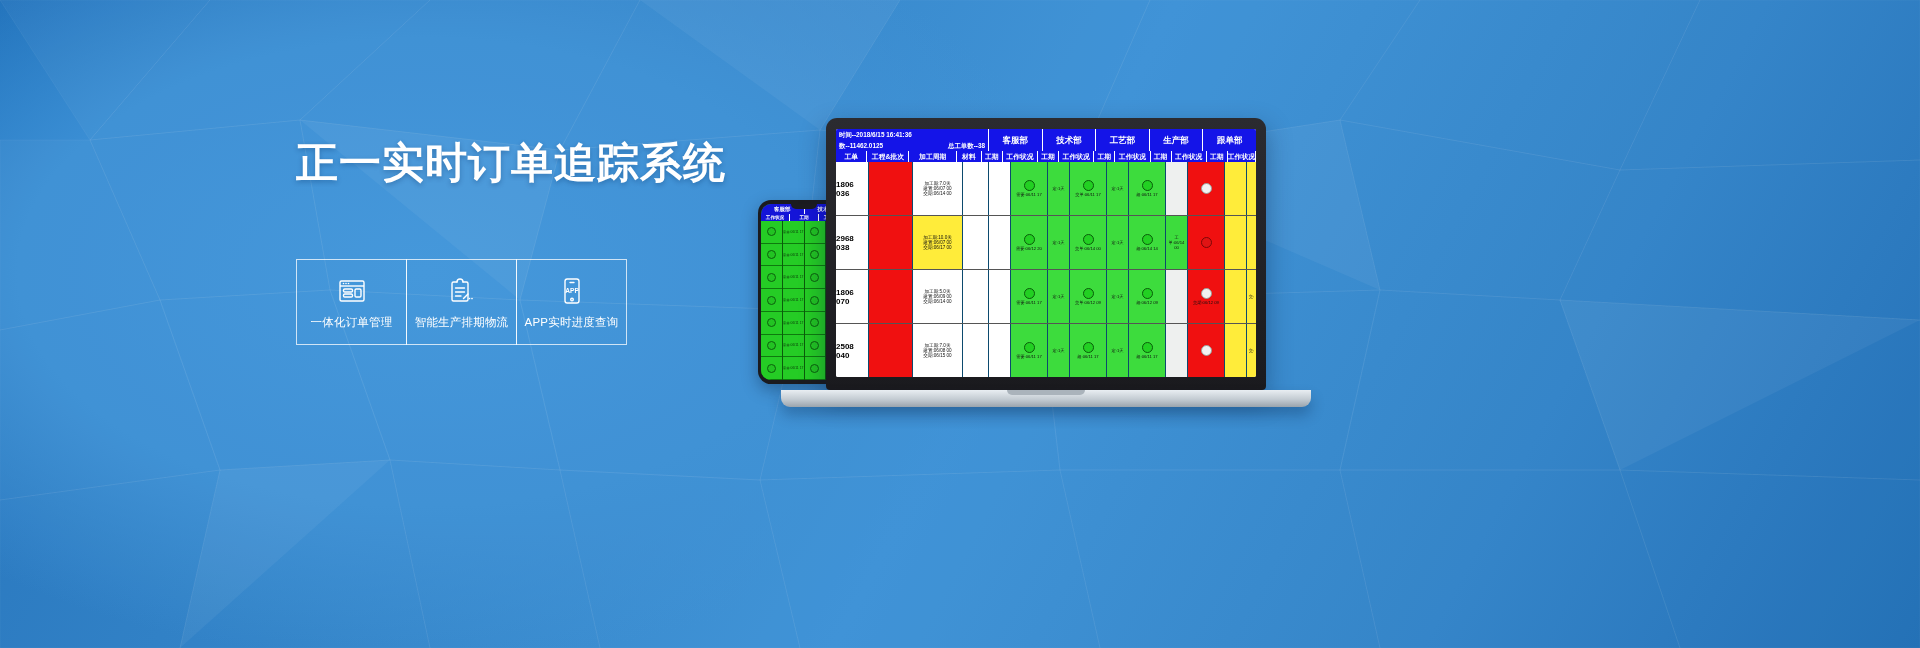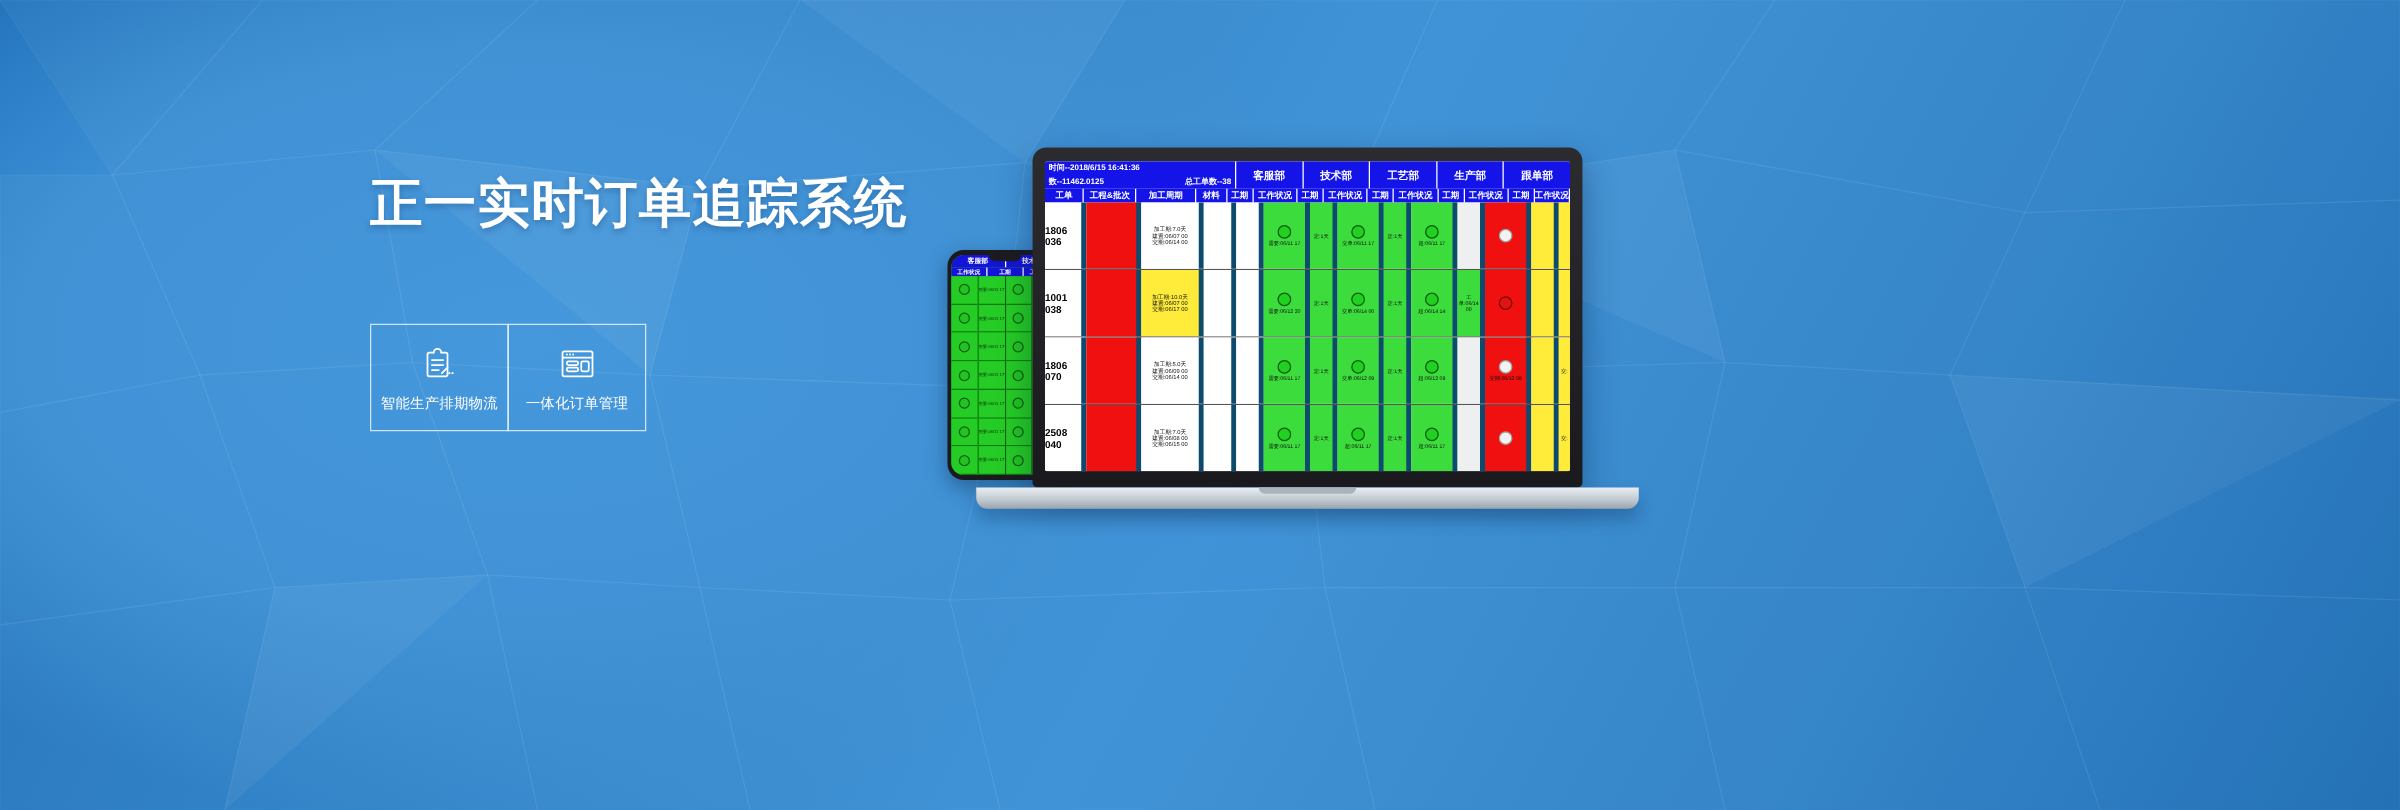--- a/index.html
+++ b/index.html
@@ -146,21 +146,21 @@
     flex:1; text-align:center; color:#fff; font-weight:bold;
     font-size: 8.5px; line-height: 22px; border-right: 1px solid #fff;
   }
   .dash-dept:last-child { border-right:none; }
   .dash-colhead { display:flex; background:#1414e8; color:#fff;
                   font-weight:bold; font-size:6.8px; line-height: 11px; }
   .dash-colhead .ch { text-align:center; border-right:1px solid #fff; white-space:nowrap; }
   .dash-body { flex:1; display:flex; flex-direction:column; }
   .drow { flex:1; display:flex; border-bottom:1px solid #555; }
   .drow:last-child { border-bottom:none; }
-  .dc { border-right:4px solid #0c4a6e; display:flex; align-items:center; justify-content:center;
+  .dc { border-right:1px solid #0c4a6e; display:flex; align-items:center; justify-content:center;
         overflow:hidden; position:relative; }
   .dc:last-child { border-right:none; }
   .c-order { background:#fff; font-weight:bold; font-size:8px; line-height:9px; flex-direction:column; color:#000;}
   .c-red { background:#f01010; }
   .c-yellow { background:#ffec3a; }
   .c-white { background:#ffffff; }
   .c-green { background:#3ddc3d; }
   .c-grey { background:#eef0ef; }
   .cell-text { font-size:4.6px; line-height:5.3px; text-align:center; color:#111; padding:0 1px; }
   .cell-text.small { font-size:4.2px; line-height:5px; }
@@ -224,54 +224,65 @@
   <div class="left-block">
     <div class="headline">
       <span>正一实时订单追踪系统</span>
     </div>
   </div>
 
   <div class="feature-row">
 
     <div class="feature-box">
       <svg class="feature-icon" viewBox="0 0 34 34">
+        <g fill="none" stroke="#ffffff" stroke-width="1.4">
+          <rect x="5" y="7" width="24" height="20" rx="1.5"></rect>
+          <line x1="5" y1="12" x2="29" y2="12"></line>
+          <rect x="8.5" y="15" width="9" height="3" rx="1.2"></rect>
+          <rect x="8.5" y="20" width="9" height="3" rx="1.2"></rect>
+          <rect x="20" y="15" width="6" height="8" rx="1.2"></rect>
+        </g>
+        <g fill="#ffffff">
+          <circle cx="8.5" cy="9.5" r="0.8"></circle>
+          <circle cx="11" cy="9.5" r="0.8"></circle>
+          <circle cx="13.5" cy="9.5" r="0.8"></circle>
+        </g>
+      </svg>
+      <span class="feature-label">一体化订单管理</span>
+    </div>
+
+    <div class="feature-box">
+      <svg class="feature-icon" viewBox="0 0 34 34">
         <g fill="none" stroke="#ffffff" stroke-width="1.4" stroke-linecap="round" stroke-linejoin="round">
           <path d="M12 8H8.5a1.5 1.5 0 0 0-1.5 1.5v16A1.5 1.5 0 0 0 8.5 27h13a1.5 1.5 0 0 0 1.5-1.5V9.5A1.5 1.5 0 0 0 21.5 8H18"></path>
           <path d="M12 8a3 3 0 0 1 6 0"></path>
           <line x1="10.5" y1="14" x2="19.5" y2="14"></line>
           <line x1="10.5" y1="18" x2="19.5" y2="18"></line>
           <line x1="10.5" y1="22" x2="16" y2="22"></line>
           <path d="M18.5 24.5 L23 20"></path>
         </g>
         <g fill="#ffffff">
           <circle cx="24.5" cy="24.5" r="0.85"></circle>
           <circle cx="27" cy="24.5" r="0.85"></circle>
         </g>
       </svg>
       <span class="feature-label">智能生产排期物流</span>
     </div>
 
     <div class="feature-box">
       <svg class="feature-icon" viewBox="0 0 34 34">
-        <g fill="none" stroke="#ffffff" stroke-width="1.4">
-          <rect x="5" y="7" width="24" height="20" rx="1.5"></rect>
-          <line x1="5" y1="12" x2="29" y2="12"></line>
-          <rect x="8.5" y="15" width="9" height="3" rx="1.2"></rect>
-          <rect x="8.5" y="20" width="9" height="3" rx="1.2"></rect>
-          <rect x="20" y="15" width="6" height="8" rx="1.2"></rect>
+        <g fill="none" stroke="#ffffff" stroke-width="1.4" stroke-linecap="round">
+          <rect x="10" y="5" width="14" height="24" rx="2.2"></rect>
+          <line x1="15" y1="8.5" x2="19" y2="8.5"></line>
+          <circle cx="17" cy="25.6" r="1.3"></circle>
         </g>
-        <g fill="#ffffff">
-          <circle cx="8.5" cy="9.5" r="0.8"></circle>
-          <circle cx="11" cy="9.5" r="0.8"></circle>
-          <circle cx="13.5" cy="9.5" r="0.8"></circle>
-        </g>
+        <text x="17" y="19.4" text-anchor="middle" fill="#ffffff" font-family="Liberation Sans, sans-serif" font-size="6.6" font-weight="bold">APP</text>
       </svg>
-      <span class="feature-label">一体化订单管理</span>
+      <span class="feature-label">APP实时进度查询</span>
     </div>
-
 
   </div>
 
   <div class="devices">
 
     <div class="phone">
       <div class="phone-notch"></div>
       <div class="phone-screen">
         <div class="ph-header">
           <span class="ph-dept">客服部</span>
@@ -459,21 +470,21 @@
                 <div class="dc c-red" style="width:37px">
                   <span class="stack">
                       <span class="dot white"></span>
                     </span>
                 </div>
                 <div class="dc c-yellow" style="width:22px"></div>
                 <div class="dc c-yellow" style="flex:1"></div>
               </div>
 
               <div class="drow">
-                <div class="dc c-order" style="width:33px">1001 038</div>
+                <div class="dc c-order" style="width:33px">2968 038</div>
                 <div class="dc c-red" style="width:44px"></div>
                 <div class="dc c-yellow" style="width:50px">
                   <span class="cell-text" style="white-space:pre-line">加工期:10.0天
 建置:06/07 00
 交期:06/17 00</span>
                 </div>
                 <div class="dc c-white" style="width:26px"></div>
                 <div class="dc c-white" style="width:22px"></div>
                 <div class="dc c-green" style="width:37px">
                   <span class="stack">

